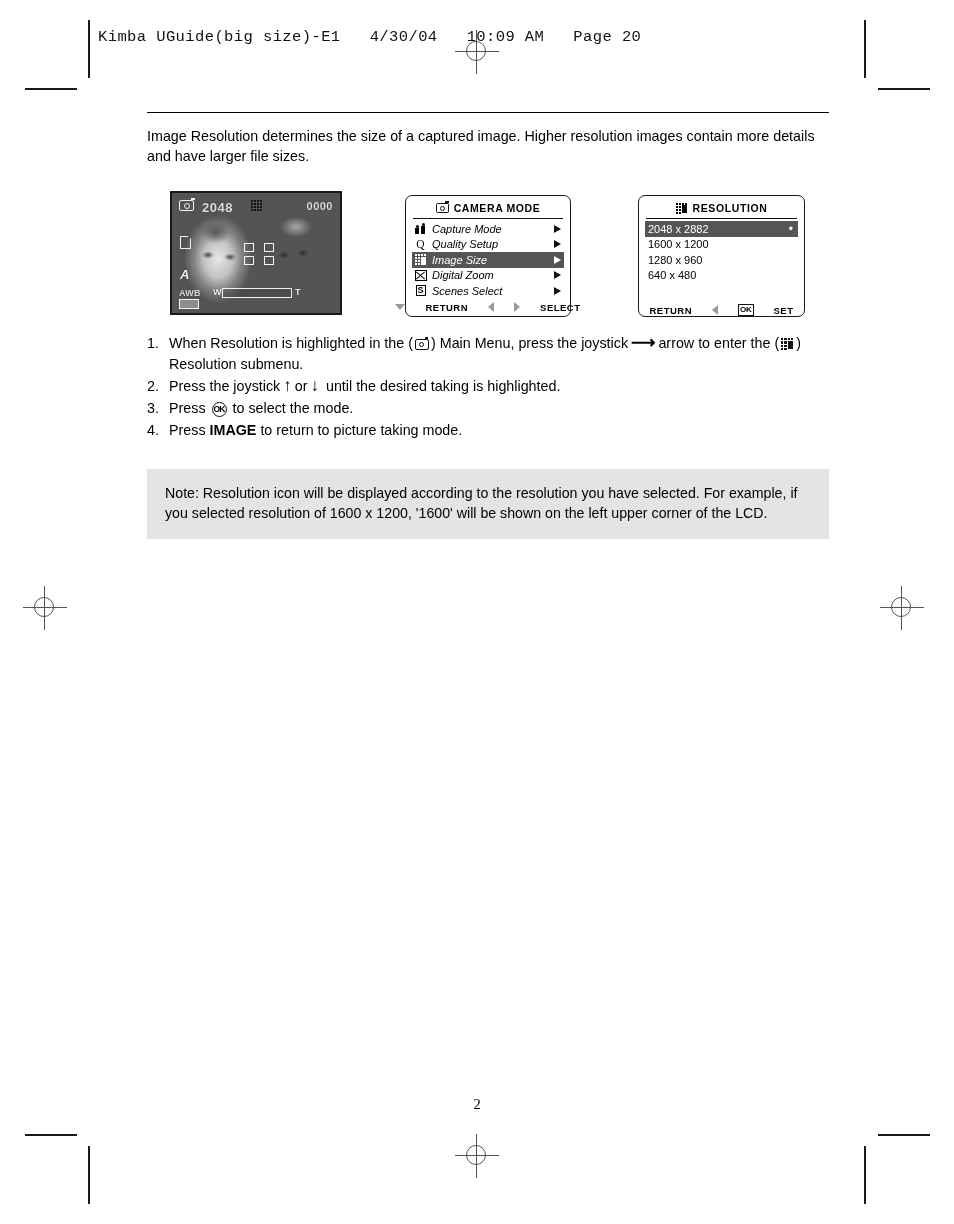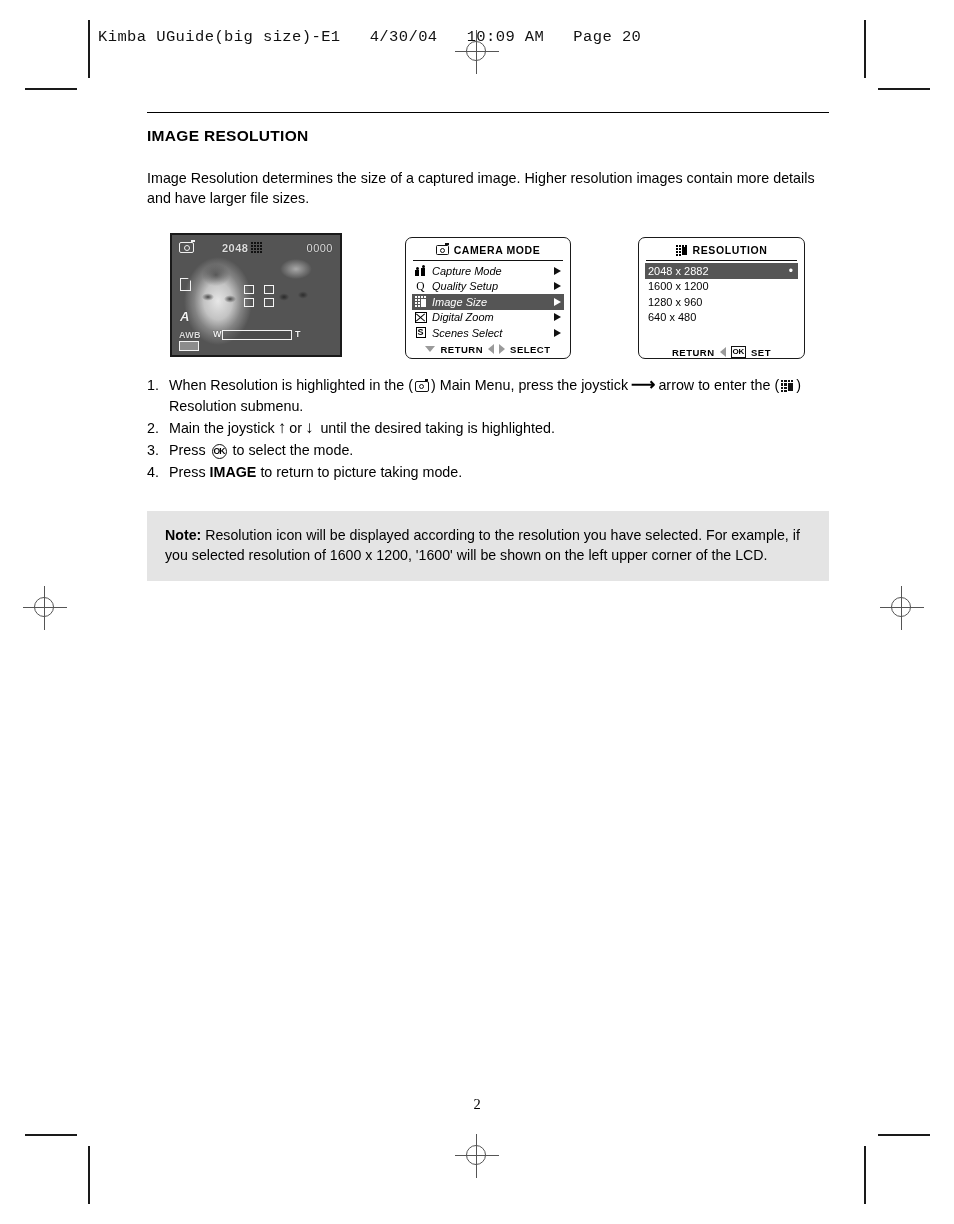--- a/index.html
+++ b/index.html
@@ -140,29 +140,28 @@
     box-sizing: border-box;
   }
   .icon-cam-osd::after {
     content: ""; position: absolute;
     left: 10.5px; top: -3px; width: 4px; height: 2px;
     background: #f0f0f0;
   }
 
   .osd-res {
     left: 30px; top: 8px;
-    font-size: 11px; font-weight: bold;
+    font-size: 13px; font-weight: bold;
     letter-spacing: 0.5px;
     text-shadow: 0 0 1px rgba(0,0,0,.9);
     opacity: .88;
-    margin-left: 20px;
   }
   .osd-count {
     right: 7px; top: 8px;
-    font-size: 11px; font-weight: normal;
+    font-size: 11px; font-weight: bold;
     letter-spacing: 0.5px;
     text-shadow: 0 0 1px rgba(0,0,0,.9);
     opacity: .88;
   }
   .icon-grid-osd {
     position: absolute; left: 79px; top: 7px;
     width: 14px; height: 12px;
   }
   .icon-grid-osd i {
     position: absolute; width: 2.2px; height: 2.2px; background: #111;
@@ -284,21 +283,21 @@
     border-left: 7px solid #111;
     border-top: 4.5px solid transparent;
     border-bottom: 4.5px solid transparent;
   }
   .menu-row.selected .tri-r { border-left-color: #fff; }
 
   .menu-foot {
     display: flex;
     align-items: center;
     justify-content: center;
-    gap: 5px;
+    gap: 20px;
     font-size: 9.5px;
     font-weight: bold;
     letter-spacing: 0.5px;
     margin-top: 3px;
   }
   .menu-foot.p3foot { margin-top: 21px; }
   .tri-d-gray {
     width: 0; height: 0;
     border-top: 6px solid #9a9a9a;
     border-left: 5px solid transparent;
@@ -448,21 +447,21 @@
   
   .note-box {
     margin-top: 28px;
     background: #e4e4e4;
     padding: 14px 18px 16px 18px;
     font-size: 14.2px;
     line-height: 20px;
     width: 646px;
     box-sizing: content-box;
   }
-  .note-box b { font-weight: bold; }
+  .note-box b { font-weight: normal; }
 
   
   .folio {
     position: absolute;
     left: 0; right: 0;
     top: 1096px;
     text-align: center;
     font-size: 14.5px;
     font-family: "Liberation Serif", serif;
   }
@@ -499,21 +498,20 @@
   <div class="vline"></div>
   <div class="hline"></div>
 </div>
 
 <div class="imprint">Kimba UGuide(big size)-E1   4/30/04   10:09 AM   Page 20</div>
 
 <div class="page">
 
   <div class="rule"></div>
 
-  <div class="sec-title">IMAGE RESOLUTION</div>
 
   <div class="intro">Image Resolution determines the size of a captured image.  Higher resolution images contain more details and have larger file sizes.</div>
 
   <div class="screens">
 
     <div class="lcd">
       <div class="lcd-photo"></div>
 
       <div class="icon-cam-osd"></div>
       <div class="osd osd-res">2048</div>
@@ -683,21 +681,21 @@
   </div>
 
 
   <div class="step">
     <span class="step-num">1.</span>
     <span class="step-body"><span>When Resolution is highlighted in the (</span><span class="inl inl-cam"></span><span>) Main Menu, press the joystick</span><span class="arr">⟶</span><span>arrow to enter the (</span><span class="inl inl-grid"><i style="left:0;top:0"></i><i style="left:3.2px;top:0"></i><i style="left:6.4px;top:0"></i><i style="left:9.6px;top:0"></i><i style="left:0;top:3.2px"></i><i style="left:3.2px;top:3.2px"></i><span class="blk" style="left:6.4px;top:2.7px;width:5.4px;height:4.2px"></span><i style="left:0;top:6.4px"></i><i style="left:3.2px;top:6.4px"></i><span class="blk" style="left:6.4px;top:6.9px;width:5.4px;height:4.2px"></span><i style="left:0;top:9.6px"></i><i style="left:3.2px;top:9.6px"></i></span><span>) Resolution submenu.</span></span>
   </div>
 
   <div class="step">
     <span class="step-num">2.</span>
-    <span class="step-body"><span>Main the joystick</span><span class="arr">↑</span><span>or</span><span class="arr">↓</span>&nbsp;<span>until the desired taking is highlighted.</span></span>
+    <span class="step-body"><span>Press the joystick</span><span class="arr">↑</span><span>or</span><span class="arr">↓</span>&nbsp;<span>until the desired taking is highlighted.</span></span>
   </div>
 
   <div class="step">
     <span class="step-num">3.</span>
     <span class="step-body"><span>Press</span>&nbsp;<span class="inl inl-ok">OK</span>&nbsp;<span>to select the mode.</span></span>
   </div>
 
   <div class="step">
     <span class="step-num">4.</span>
     <span class="step-body"><span>Press</span>&nbsp;<b>IMAGE</b>&nbsp;<span>to return to picture taking mode.</span></span>

